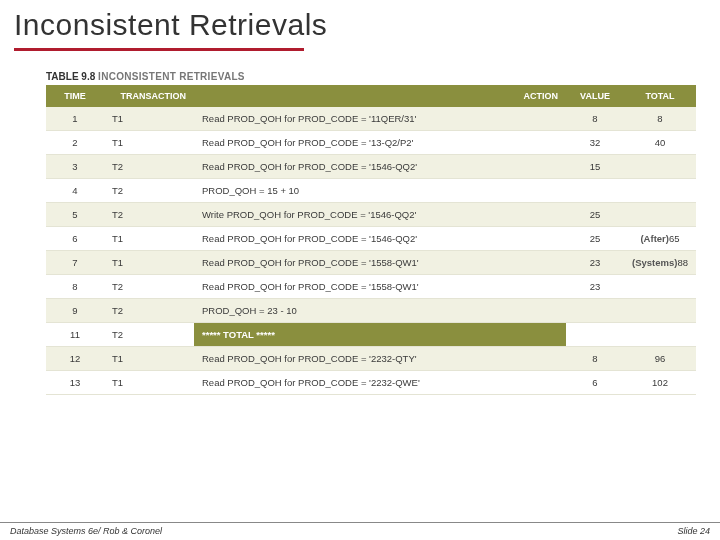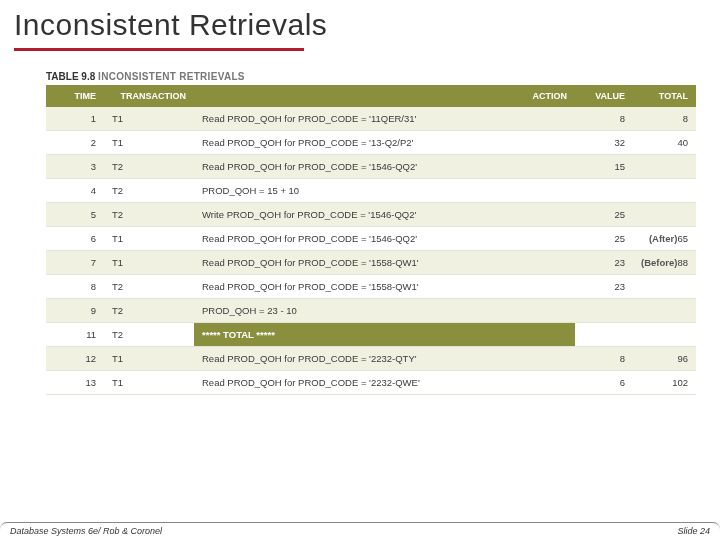--- a/index.html
+++ b/index.html
@@ -67,21 +67,21 @@
     border-bottom: 1px solid #e4e4d4;
   }
   tbody tr:nth-child(odd) td { background: #f1f1e2; }
   tbody tr:nth-child(even) td { background: #ffffff; }
   tbody tr.commit td.action {
     background: #8a8f3e;
     color: #fff;
     font-weight: bold;
   }
   td.time, td.value, td.total, th.time, th.value, th.total {
-    text-align: right;
+    text-align: center;
     width: 58px;
   }
   td.trans, th.trans { width: 90px; }
   td.action, th.action { width: auto; }
   td.total .note {
     color: #555;
     font-weight: bold;
     margin-right: 0;
   }
   .footer {
@@ -90,21 +90,20 @@
     right: 0;
     bottom: 0;
     border-top: 1px solid #888;
     font-size: 9px;
     font-style: italic;
     color: #333;
     padding: 3px 10px 4px 10px;
     background: #fff;
     display: flex;
     justify-content: space-between;
-    border-radius: 7px;
   }
 </style>
 </head>
 <body>
 
 <div class="slide">
 
   <h1 class="title">Inconsistent Retrievals</h1>
   <hr class="title-rule">
 
@@ -165,21 +164,21 @@
             <td class="trans">T1</td>
             <td class="action">Read PROD_QOH for PROD_CODE = '1546-QQ2'</td>
             <td class="value">25</td>
             <td class="total"><span class="note">(After)</span><span>65</span></td>
           </tr>
           <tr>
             <td class="time">7</td>
             <td class="trans">T1</td>
             <td class="action">Read PROD_QOH for PROD_CODE = '1558-QW1'</td>
             <td class="value">23</td>
-            <td class="total"><span class="note">(Before)</span><span>88</span></td>
+            <td class="total"><span class="note">(Systems)</span><span>88</span></td>
           </tr>
           <tr>
             <td class="time">8</td>
             <td class="trans">T2</td>
             <td class="action">Read PROD_QOH for PROD_CODE = '1558-QW1'</td>
             <td class="value">23</td>
             <td class="total"><span></span></td>
           </tr>
           <tr>
             <td class="time">9</td>

